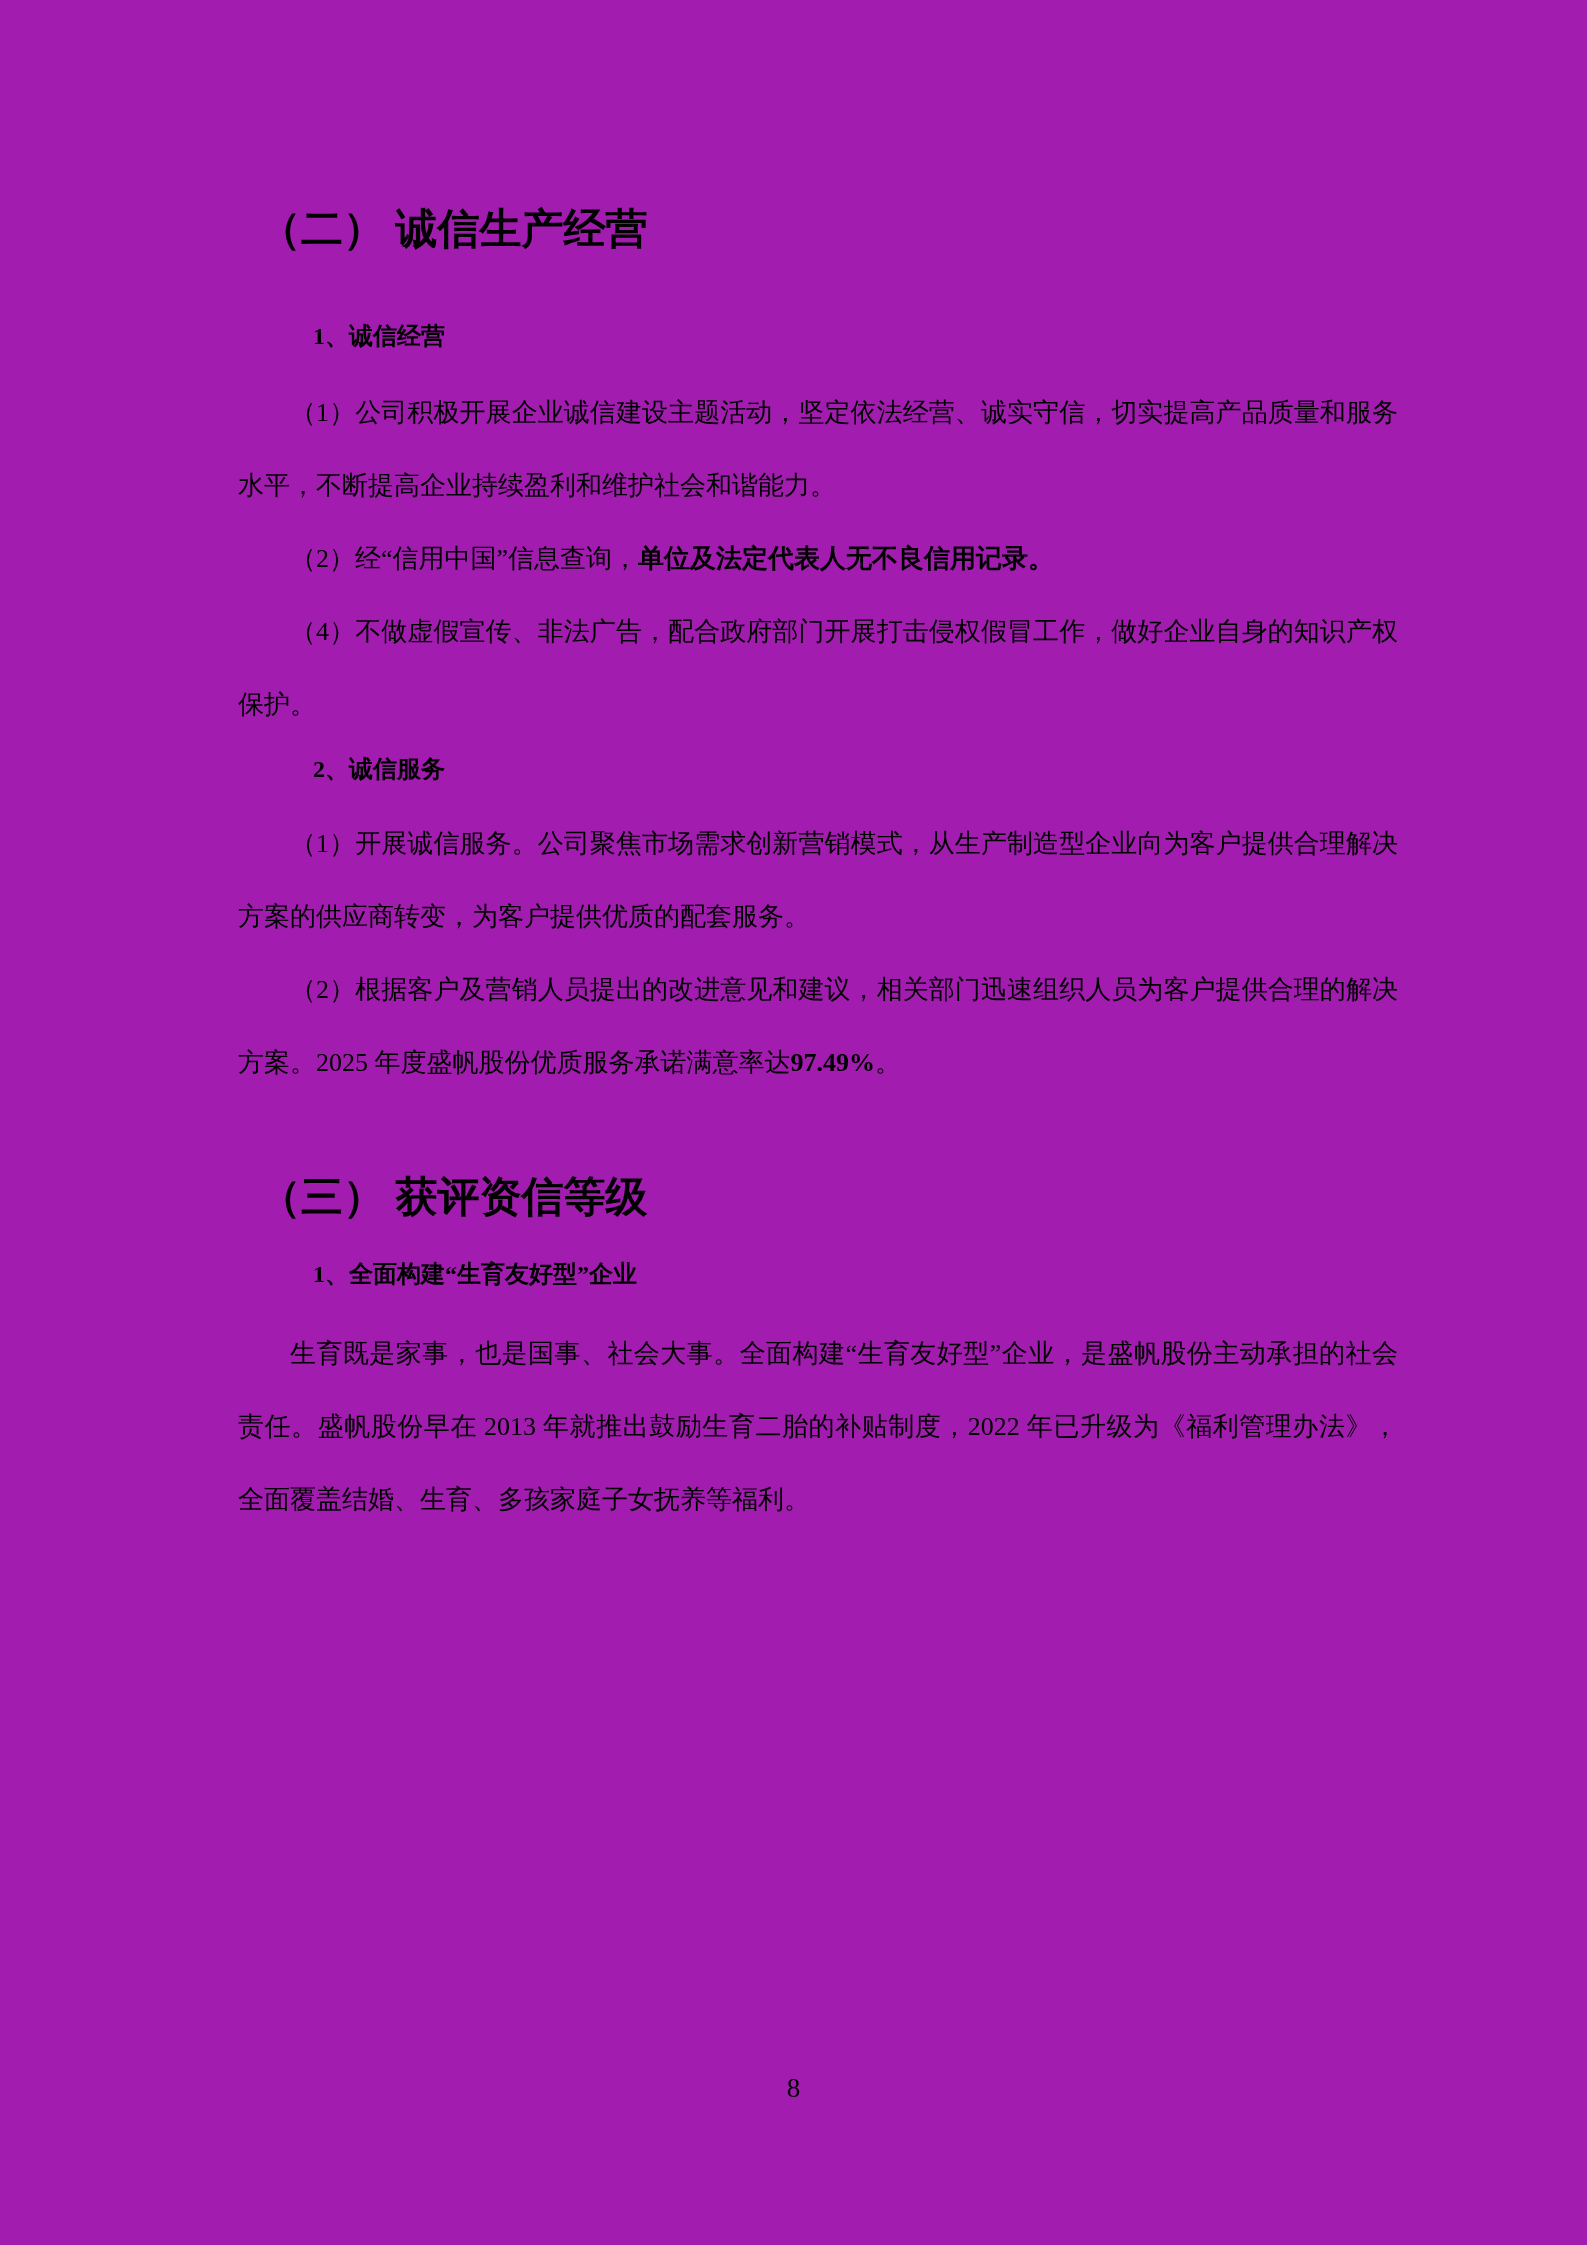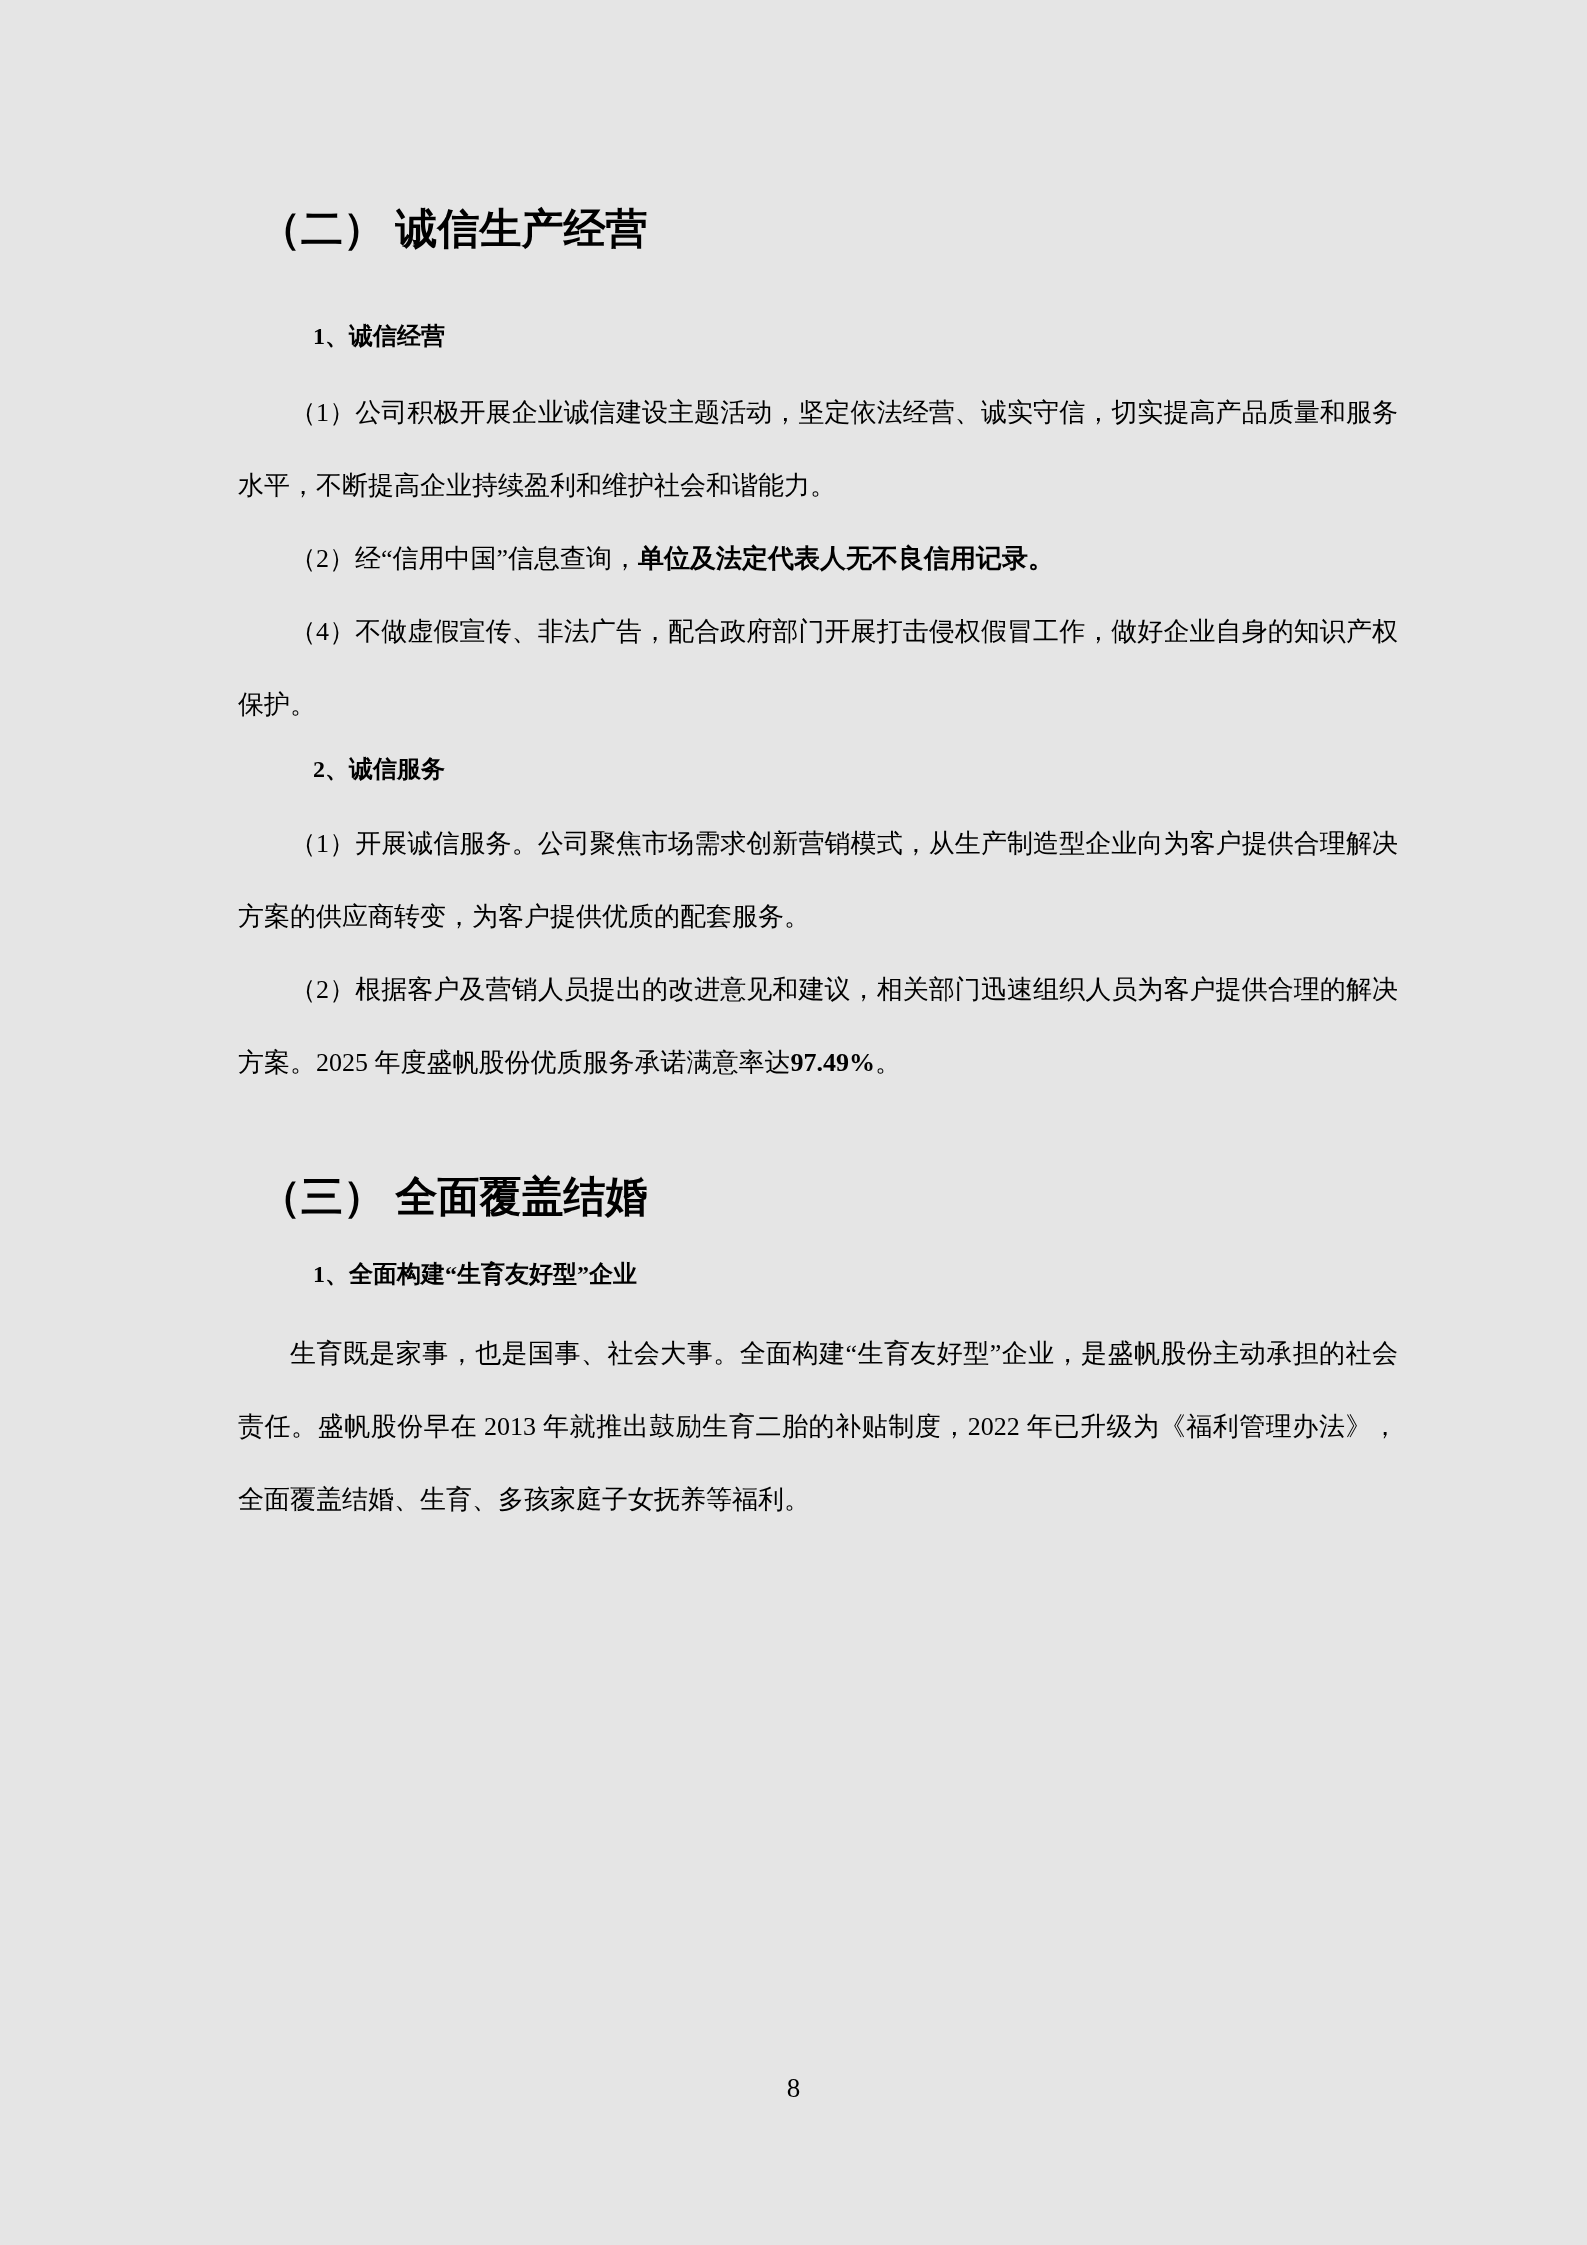--- a/index.html
+++ b/index.html
@@ -5,21 +5,21 @@
   html, body {
     margin: 0;
     padding: 0;
     background: #ffffff;
   }
   .page {
     position: relative;
     width: 1587px;
     height: 2245px;
     margin: 0 auto;
-    background: #e5e5e5;
+    background: #a21caf;
     color: #000000;
     font-family: "Liberation Serif", "DejaVu Serif", serif;
     box-sizing: border-box;
     padding: 204px 189px 0 238px;
     overflow: hidden;
   }
   h1.sec {
     margin: 0 0 0 21px;
     font-size: 42px;
     line-height: 50px;
@@ -75,21 +75,21 @@
 
 
   <p class="body"><span>（4）不做虚假宣传、非法广告，配合政府部门开展打击侵权假冒工作，做好企业自身的知识产权保护。</span></p>
 
   <h2 class="sub a2">2、诚信服务</h2>
 
   <p class="body"><span>（1）开展诚信服务。公司聚焦市场需求创新营销模式，从生产制造型企业向为客户提供合理解决方案的供应商转变，为客户提供优质的配套服务。</span></p>
 
   <p class="body"><span>（2）根据客户及营销人员提出的改进意见和建议，相关部门迅速组织人员为客户提供合理的解决方案。2025 年度盛帆股份优质服务承诺满意率达</span><b>97.49%</b><span>。</span></p>
 
-  <h1 class="sec second">（三） 全面覆盖结婚</h1>
+  <h1 class="sec second">（三） 获评资信等级</h1>
 
   <h2 class="sub b1">1、全面构建“生育友好型”企业</h2>
 
   <p class="body"><span>生育既是家事，也是国事、社会大事。全面构建“生育友好型”企业，是盛帆股份主动承担的社会责任。盛帆股份早在 2013 年就推出鼓励生育二胎的补贴制度，2022 年已升级为《福利管理办法》，全面覆盖结婚、生育、多孩家庭子女抚养等福利。</span></p>
 
   <div class="footer">8</div>
 
 </div>
 
 </body></html>

